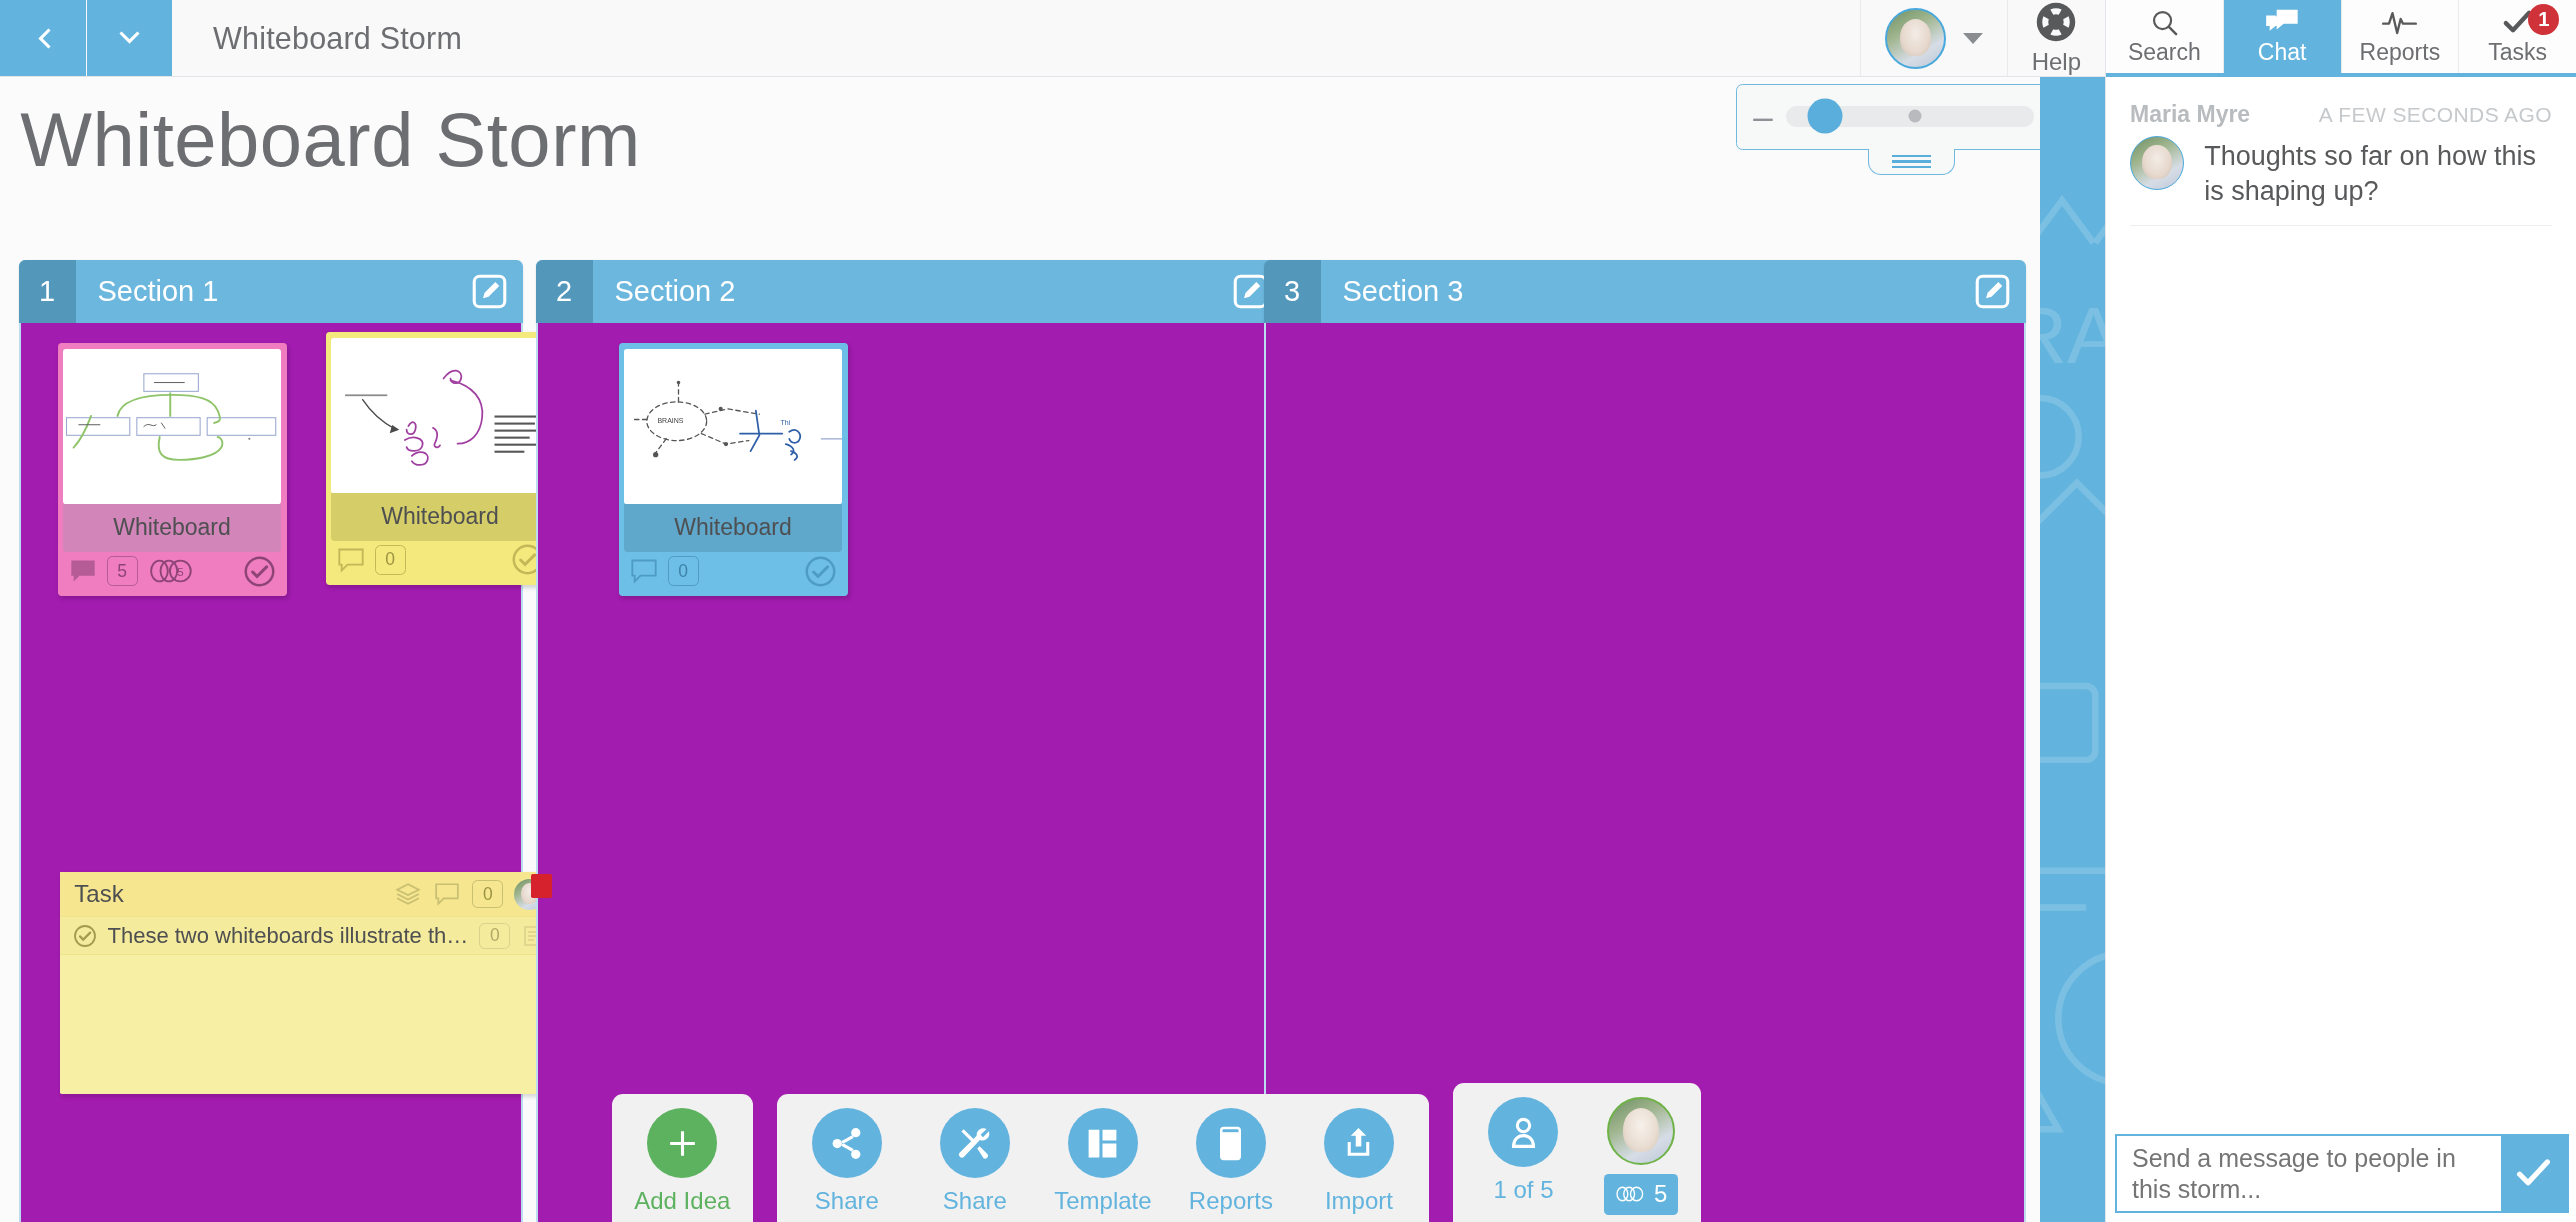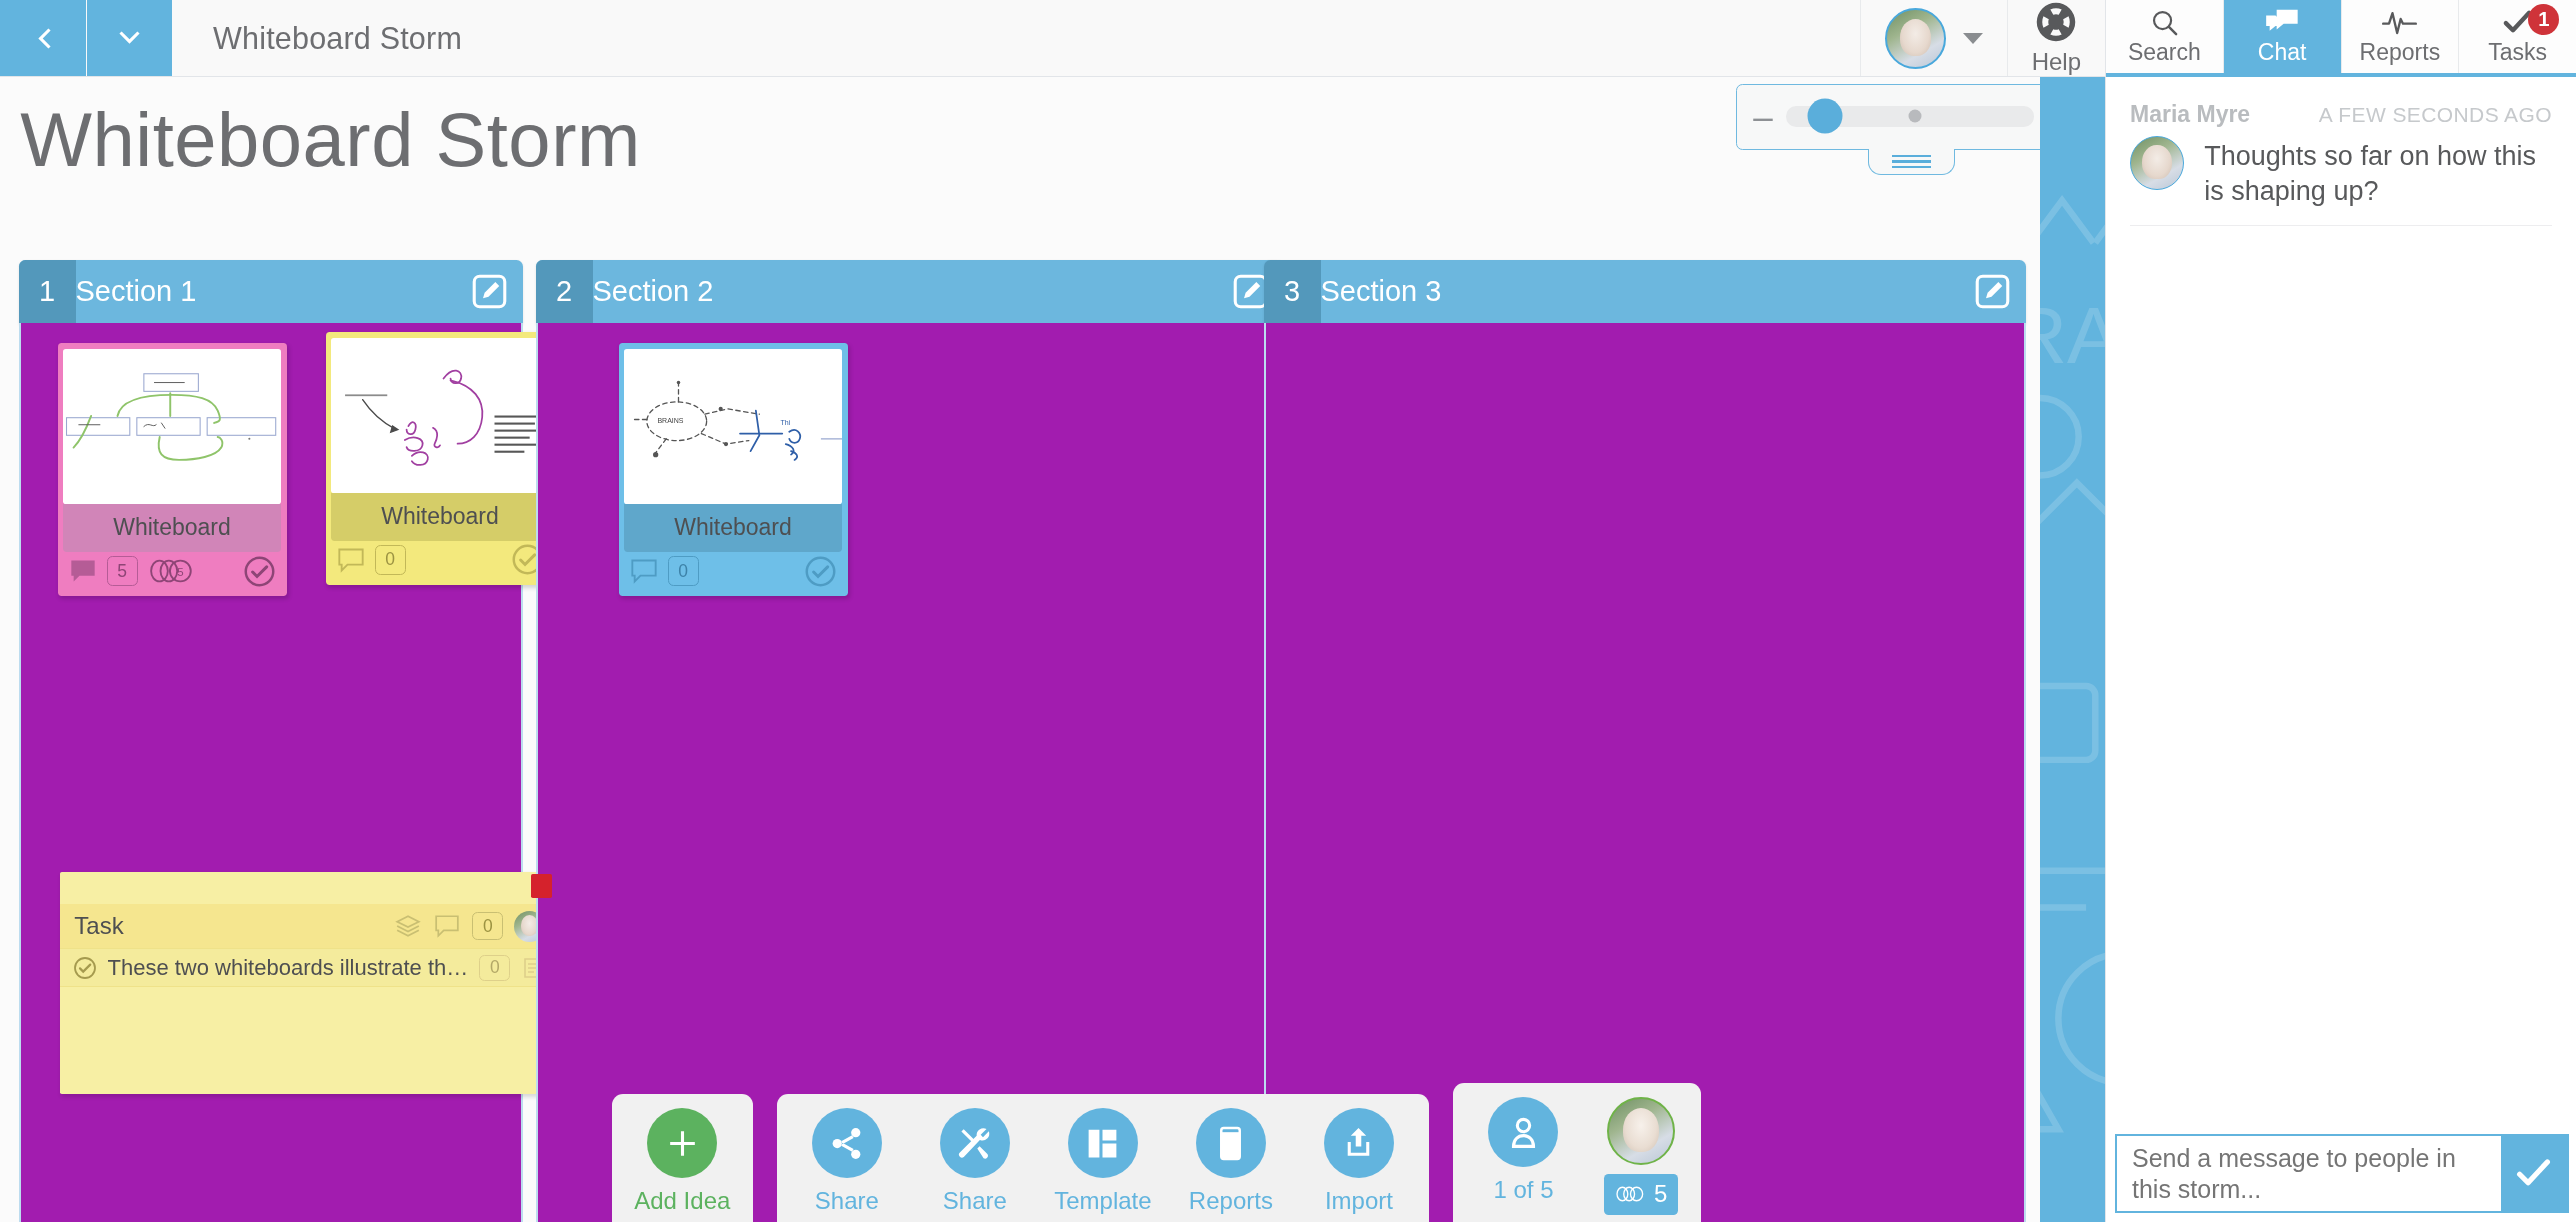--- a/index.html
+++ b/index.html
@@ -158,21 +158,21 @@
   }
   .sec-head {
     height: 63px; display: flex; align-items: stretch;
     border-radius: 6.5px 6.5px 0 0; overflow: hidden; background: #6cb7de;
     box-shadow: 0 1.8px 2.8px rgba(0,0,0,.10);
   }
   .sec-num {
     width: 57px; background: #5398bb; color: #ffffff; font-size: 29px;
     display: flex; align-items: center; justify-content: center;
   }
-  .sec-name { flex: 1; display: flex; align-items: center; 
+  .sec-name { flex: 1; display: flex; align-items: center; padding-left: 22px;
     font-size: 29px; color: #ffffff; }
   .sec-edit { width: 66px; display: flex; align-items: center; justify-content: center; cursor: pointer; }
   .sec-edit svg { width: 39px; height: 39px; fill: none; stroke: #ffffff; stroke-width: 1.9; }
   .sec-body {
     position: absolute; left: 0; right: 0; top: 63px; bottom: 0;
     border-left: 2.8px solid #bcdcef; border-right: 2.8px solid #bcdcef;
     background: #a21caf;
   }
 
   
@@ -211,21 +211,21 @@
   .card.blue { background: #6ebfe8; }
   .card.blue .card-label { background: #5fa7cb; }
 
   
   .tasknote {
     position: absolute; left: 39px; top: 549px; width: 495px; height: 222px;
     background: #f7efa4; border-radius: 1.8px; box-shadow: 1.8px 2.8px 4.6px rgba(0,0,0,.14);
   }
   .tn-head {
     height: 44px; display: flex; align-items: center; gap: 11px;
-    padding: 0 9.2px 0 14.8px; background: #f5e68f; margin-top: 32px;
+    padding: 0 9.2px 0 14.8px; background: #f5e68f;
   }
   .tn-title { font-size: 24px; color: #4e4f51; flex: 1; }
   .tn-head .ico svg { width: 28px; height: 26px; }
   .tn-avatar {
     width: 31px; height: 31px; border-radius: 50%; position: relative;
     overflow: hidden; flex: 0 0 31px;
     background: linear-gradient(150deg,#6f8f63 0%,#9fb58e 35%,#d7dde6 70%,#b9c6d6 100%);
   }
   .tn-avatar::after {
     content: ""; position: absolute; left: 22%; top: 16%; width: 56%; height: 66%;

